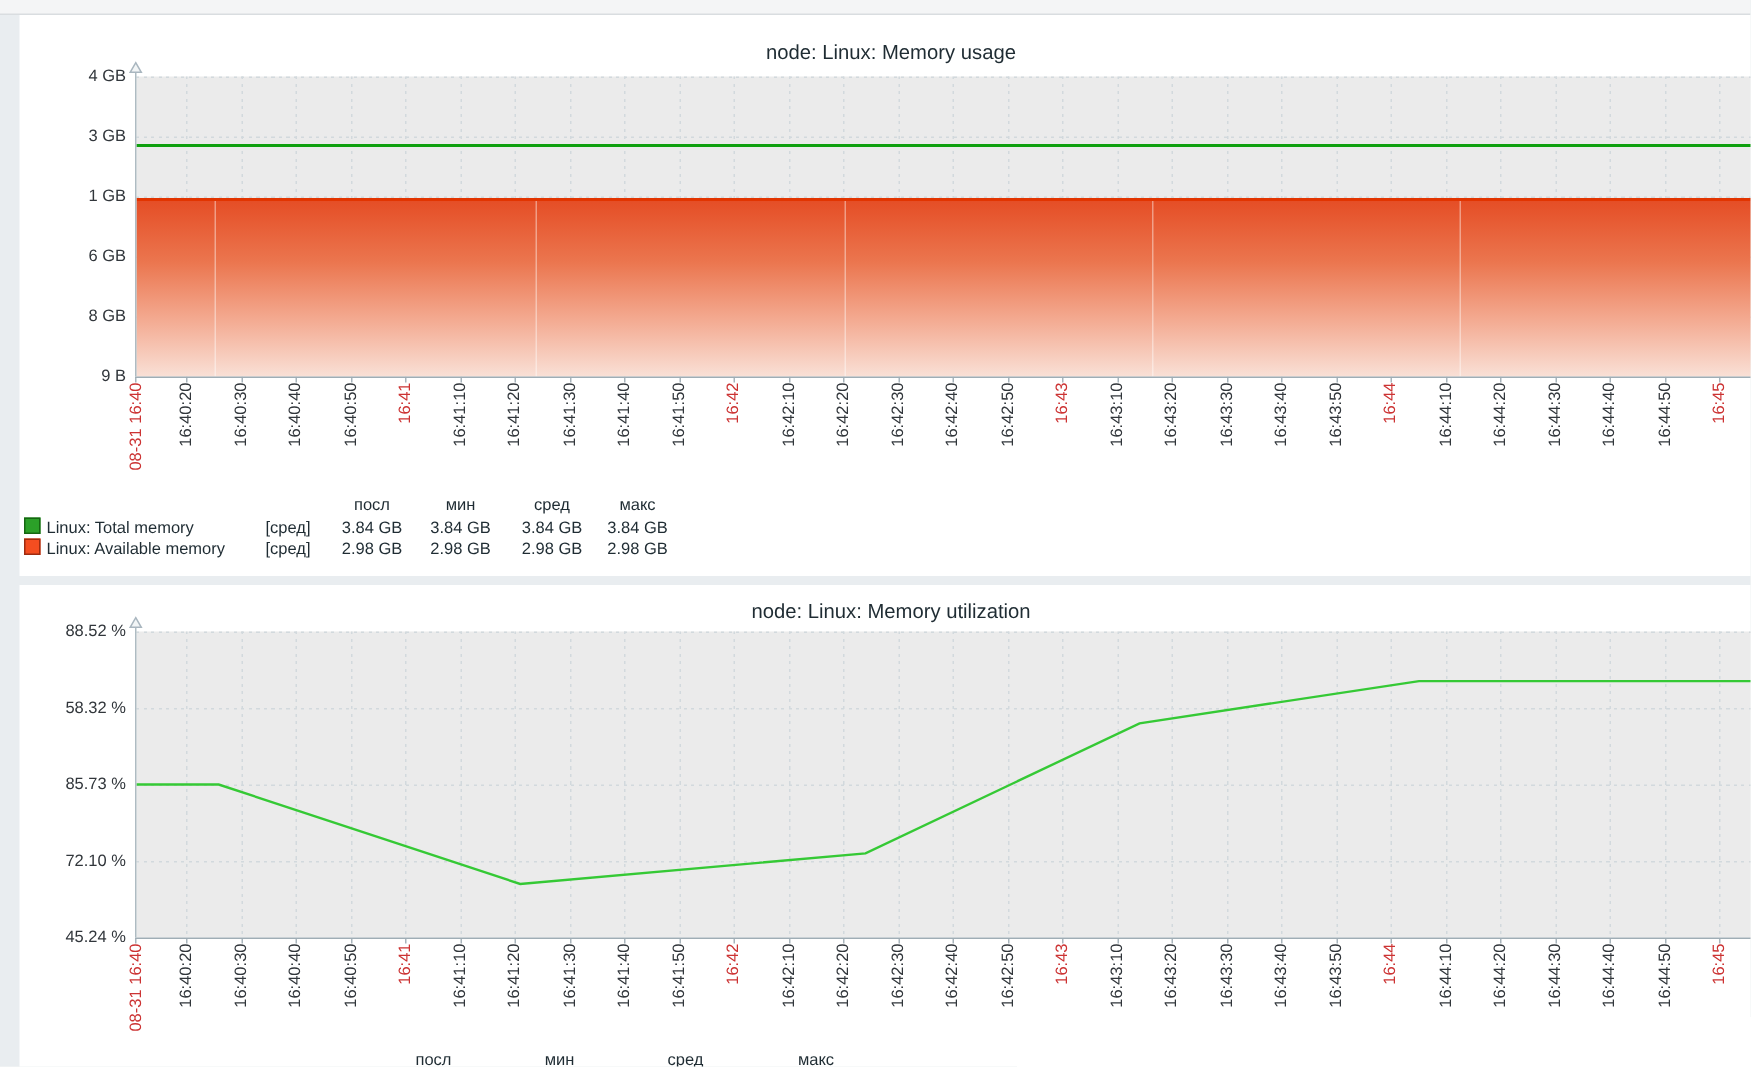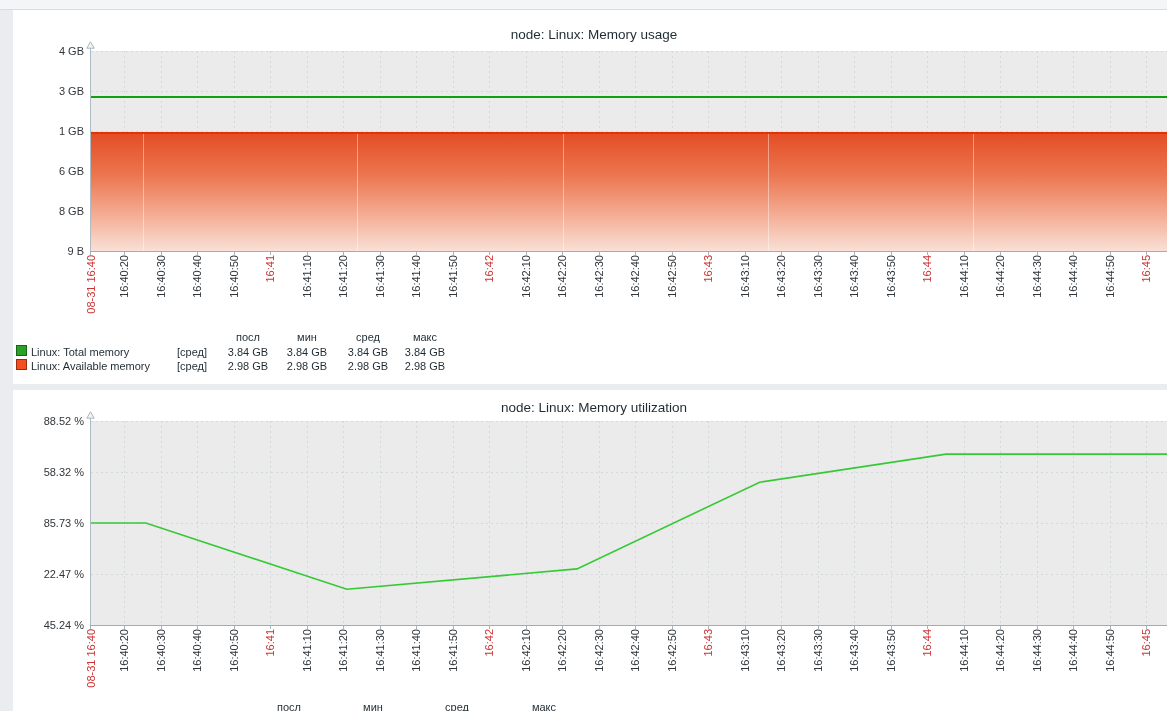--- a/index.html
+++ b/index.html
@@ -236,21 +236,21 @@
       <div class="tick" style="left: 927px; top: 626px;"></div>
       <div class="tick" style="left: 964px; top: 626px;"></div>
       <div class="tick" style="left: 1000px; top: 626px;"></div>
       <div class="tick" style="left: 1037px; top: 626px;"></div>
       <div class="tick" style="left: 1073px; top: 626px;"></div>
       <div class="tick" style="left: 1110px; top: 626px;"></div>
       <div class="tick" style="left: 1146px; top: 626px;"></div>
       <div class="ylab" style="left: 16px; top: 415px;">88.52 %</div>
       <div class="ylab" style="left: 16px; top: 466px;">58.32 %</div>
       <div class="ylab" style="left: 16px; top: 517px;">85.73 %</div>
-      <div class="ylab" style="left: 16px; top: 568px;">22.47 %</div>
+      <div class="ylab" style="left: 16px; top: 568px;">72.10 %</div>
       <div class="ylab" style="left: 16px; top: 619px;">45.24 %</div>
       <div class="xlab red" style="left: 85px; top: 629px;">08-31 16:40</div>
       <div class="xlab" style="left: 118px; top: 629px;">16:40:20</div>
       <div class="xlab" style="left: 155px; top: 629px;">16:40:30</div>
       <div class="xlab" style="left: 191px; top: 629px;">16:40:40</div>
       <div class="xlab" style="left: 228px; top: 629px;">16:40:50</div>
       <div class="xlab red" style="left: 264px; top: 629px;">16:41</div>
       <div class="xlab" style="left: 301px; top: 629px;">16:41:10</div>
       <div class="xlab" style="left: 337px; top: 629px;">16:41:20</div>
       <div class="xlab" style="left: 374px; top: 629px;">16:41:30</div>

